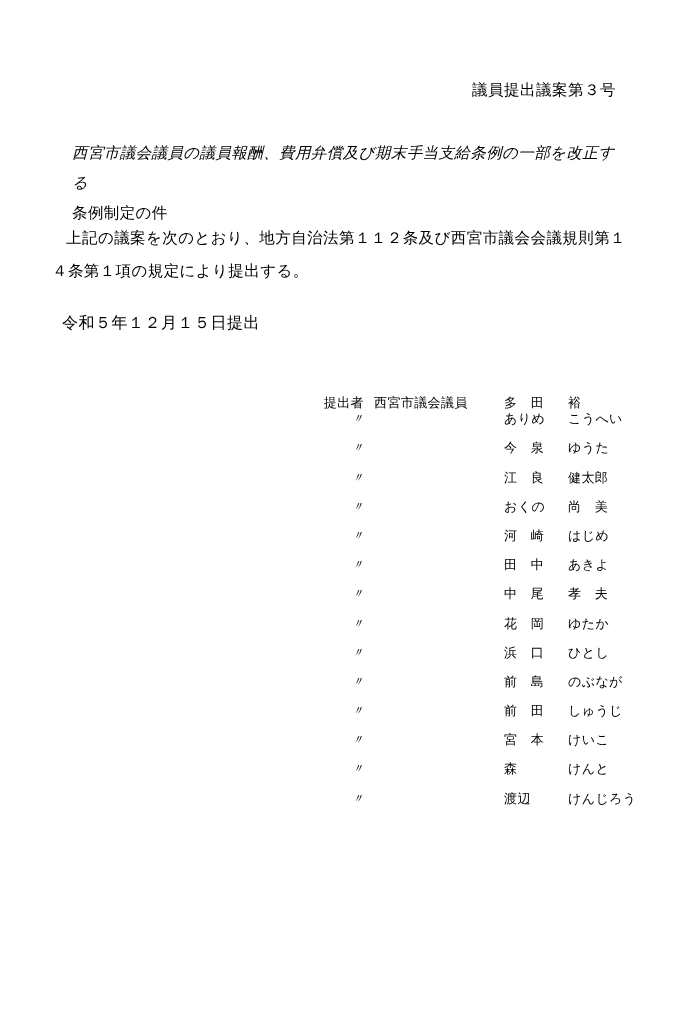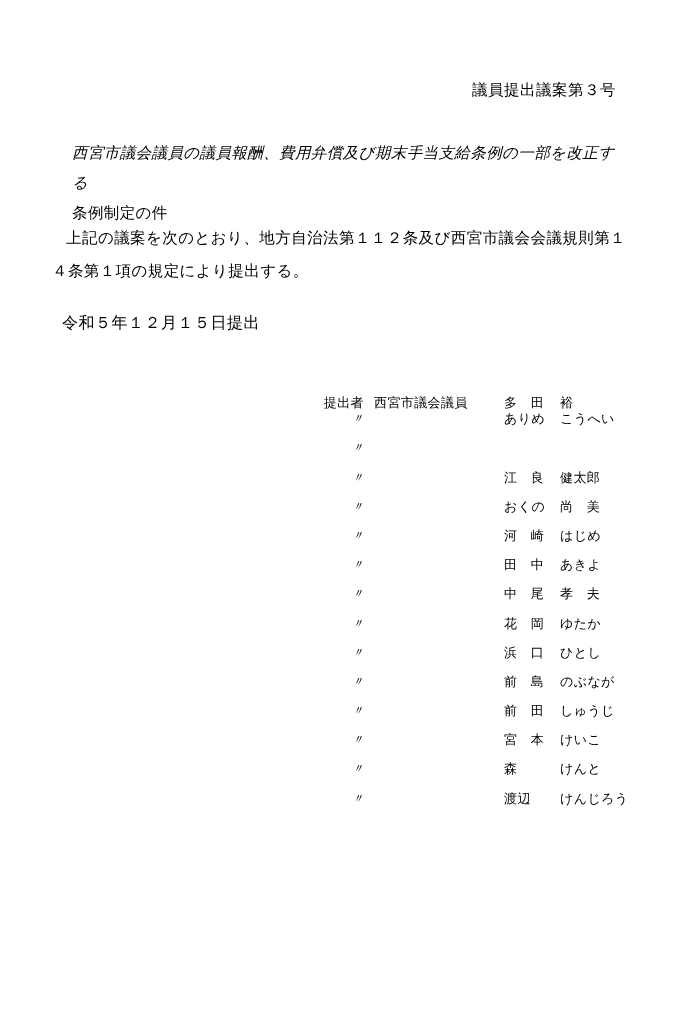--- a/index.html
+++ b/index.html
@@ -105,20 +105,21 @@
   }
   .col-name {
     width: 160px;
     padding-left: 6px;
     white-space: nowrap;
     letter-spacing: 0.4px;
   }
   .name-pair {
     display: inline-flex;
     width: 140px;
+    gap: 8px;
   }
   .nm-a {
     display: inline-block;
     width: 56px;
   }
   .nm-b {
     display: inline-block;
   }
   .spaced {
     letter-spacing: 10px;
@@ -160,20 +161,26 @@
         <span class="name-pair">
           <span class="nm-a">ありめ</span>
           <span class="nm-b">こうへい</span>
         </span>
       </span>
     </div>
 
     <div class="signer-row">
       <span class="col-ditto">〃</span>
       <span class="col-role"></span>
+      <span class="col-name">
+        <span class="name-pair">
+          <span class="nm-a">今　泉</span>
+          <span class="nm-b">ゆうた</span>
+        </span>
+      </span>
     </div>
 
     <div class="signer-row">
       <span class="col-ditto">〃</span>
       <span class="col-role"></span>
       <span class="col-name">
         <span class="name-pair">
           <span class="nm-a">江　良</span>
           <span class="nm-b">健太郎</span>
         </span>

